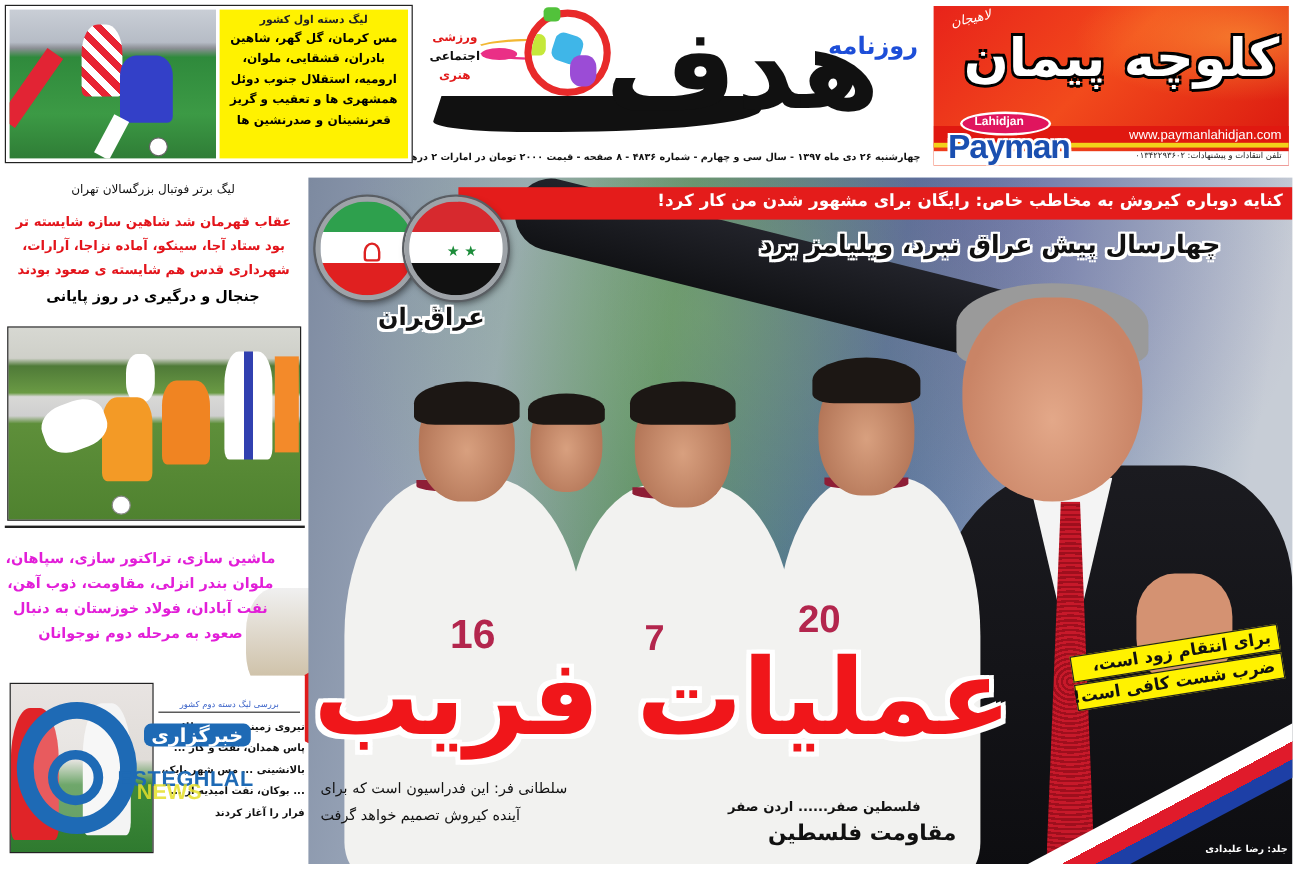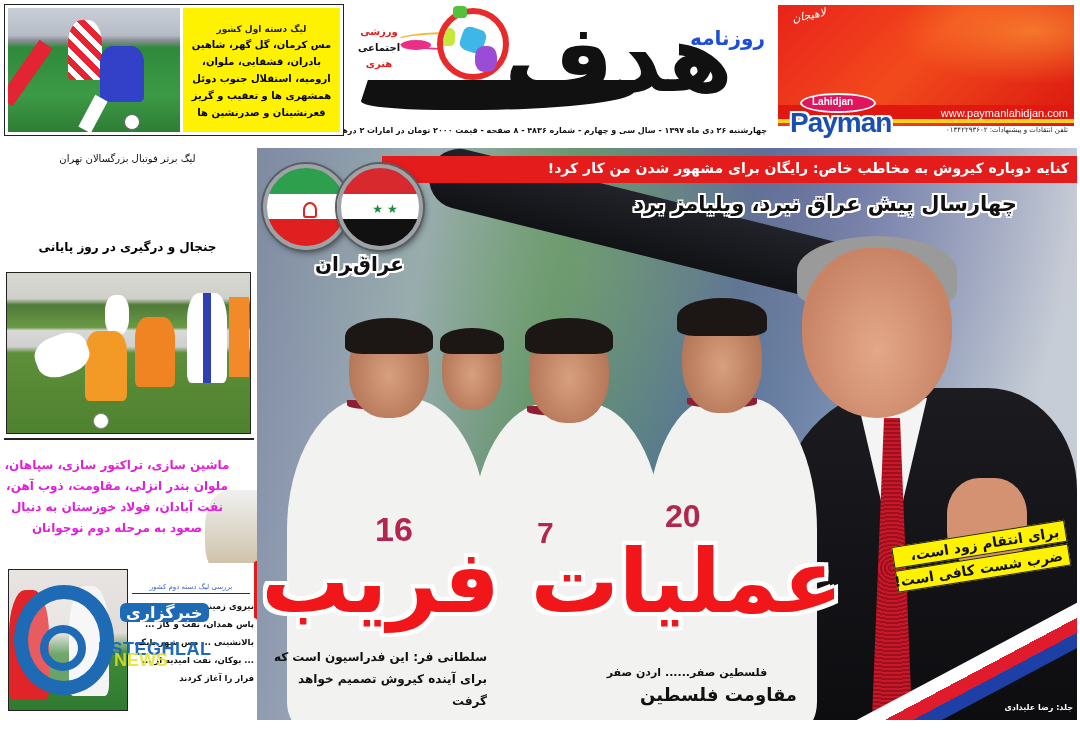--- a/index.html
+++ b/index.html
@@ -55,21 +55,21 @@
 
   
   .teaser { position: absolute; left: 4px; top: 4px; width: 340px; height: 132px; border: 1.5px solid #222; background: #fff; }
   .teaser-photo { position: absolute; left: 3px; top: 3px; width: 172px; height: 124px;
     background: linear-gradient(180deg, #c9ced6 0%, #b6bcc6 22%, #8c8f95 26%, #2f8a3c 32%, #3c9a45 70%, #2f7d36 100%); overflow: hidden; }
   .tp-red1 { position: absolute; left: 60px; top: 12px; width: 34px; height: 60px; background: repeating-linear-gradient(45deg, #e82433 0 6px, #fff 6px 12px); border-radius: 40% 40% 10% 10%; }
   .tp-red2 { position: absolute; left: 10px; top: 30px; width: 16px; height: 70px; background: #e22434; transform: rotate(35deg); }
   .tp-blue { position: absolute; left: 92px; top: 38px; width: 44px; height: 56px; background: #3340c8; border-radius: 30% 30% 10% 10%; }
   .tp-blue-leg { position: absolute; left: 78px; top: 88px; width: 14px; height: 36px; background: #fff; transform: rotate(28deg); }
   .tp-ball { position: absolute; left: 116px; top: 106px; width: 16px; height: 16px; border-radius: 50%; background: #fff; border: 1px solid #666; }
-  .teaser-text { position: absolute; left: 178px; top: 3px; width: 157px; height: 124px; background: #fff200; padding-top: 16px; text-align: center; }
+  .teaser-text { position: absolute; left: 178px; top: 3px; width: 157px; height: 124px; background: #fff200; padding-top: 4px; text-align: center; }
   .teaser-kicker { font-size: 9px; color: #222; font-weight: bold; }
   .teaser-body { font-size: 10px; line-height: 17px; color: #000; font-weight: bold; margin-top: 2px; padding: 0 4px; }
 
   
   .left-col { position: absolute; left: 0; top: 145px; width: 255px; height: 584px; }
   .lc-kicker { position: absolute; left: 0; top: 8px; width: 255px; text-align: center; font-size: 10px; color: #111; }
   .lc-red { position: absolute; left: 8px; top: 30px; width: 240px; text-align: center; color: #e3141b; font-weight: bold; font-size: 11px; line-height: 20px; }
   .lc-black { position: absolute; left: 0; top: 95px; width: 255px; text-align: center; color: #000; font-weight: bold; font-size: 12px; }
 
   .lc-photo { position: absolute; left: 6px; top: 127px; width: 245px; height: 162px; border: 1.5px solid #222;
@@ -137,33 +137,34 @@
     text-shadow: -2px -2px 0 #fff, 2px -2px 0 #fff, -2px 2px 0 #fff, 2px 2px 0 #fff, 0 2px 0 #fff, 2px 0 0 #fff, -2px 0 0 #fff, 0 -2px 0 #fff; }
   .label-iraq { left: 96px; }
   .label-iran { left: 22px; margin-left: 36px; }
 
   .headline { position: absolute; left: 0px; top: 390px; width: 590px; text-align: center; color: #f0161a; font-weight: 900; font-size: 88px; line-height: 1; white-space: nowrap;
     text-shadow: -4px -4px 0 #fff, 4px -4px 0 #fff, -4px 4px 0 #fff, 4px 4px 0 #fff, 0 4px 0 #fff, 4px 0 0 #fff, -4px 0 0 #fff, 0 -4px 0 #fff; }
 
   .yellow-box { position: absolute; left: 640px; top: 385px; width: 175px; height: 88px; transform: rotate(-9deg); }
   .yb-line { display: block; background: #fff200; border: 1.5px solid #222; padding: 2px 6px; margin-bottom: 2px; color: #111; font-weight: 900; font-size: 14px; text-align: right; white-space: nowrap; }
 
-  .bottom-left { position: absolute; left: 10px; top: 498px; width: 220px; text-align: right; color: #111; font-weight: bold; font-size: 12px; line-height: 22px; }
+  .bottom-left { position: absolute; left: 10px; top: 498px; width: 220px; text-align: left; color: #111; font-weight: normal; font-size: 12px; line-height: 22px; }
   .bottom-mid-kicker { position: absolute; left: 330px; top: 518px; width: 200px; text-align: center; color: #111; font-weight: bold; font-size: 11px; }
   .bottom-mid-title { position: absolute; left: 330px; top: 536px; width: 210px; text-align: right; color: #111; font-weight: 900; font-size: 18px; }
   .credit { position: absolute; right: 4px; top: 555px; color: #fff; font-size: 8px; font-weight: bold; }
 </style>
 </head>
 <body>
 
 <div class="masthead">
 
   <div class="ad-box">
     <div class="ad-flame"></div>
     <div class="ad-brand-small">لاهیجان</div>
+    <div class="ad-title">کلوچه پیمان</div>
     <div class="ad-url-band"></div>
     <div class="ad-url">www.paymanlahidjan.com</div>
     <div class="ad-phone-band"></div>
     <div class="ad-phone">تلفن انتقادات و پیشنهادات: ۰۱۳۴۲۲۹۳۶۰۲</div>
     <div class="ad-logo">
       <div class="ad-logo-ellipse"></div>
       <div class="ad-logo-top">Lahidjan</div>
       <div class="ad-logo-main">Payman</div>
     </div>
   </div>
@@ -195,20 +196,21 @@
     </div>
     <div class="teaser-text">
       <div class="teaser-kicker">لیگ دسته اول کشور</div>
       <div class="teaser-body">مس کرمان، گل گهر، شاهین بادران، قشقایی، ملوان، ارومیه، استقلال جنوب دوئل همشهری ها و تعقیب و گریز قعرنشینان و صدرنشین ها</div>
     </div>
   </div>
 </div>
 
 <div class="left-col">
   <div class="lc-kicker">لیگ برتر فوتبال بزرگسالان تهران</div>
+  <div class="lc-red">عقاب قهرمان شد شاهین سازه شایسته تر بود ستاد آجا، سینکو، آماده نزاجا، آرارات، شهرداری قدس هم شایسته ی صعود بودند</div>
   <div class="lc-black">جنجال و درگیری در روز پایانی</div>
 
   <div class="lc-photo">
     <div class="lcp-p6"></div>
     <div class="lcp-p5"></div>
     <div class="lcp-p3"></div>
     <div class="lcp-p2"></div>
     <div class="lcp-p1"></div>
     <div class="lcp-p4"></div>
     <div class="lcp-ball"></div>

